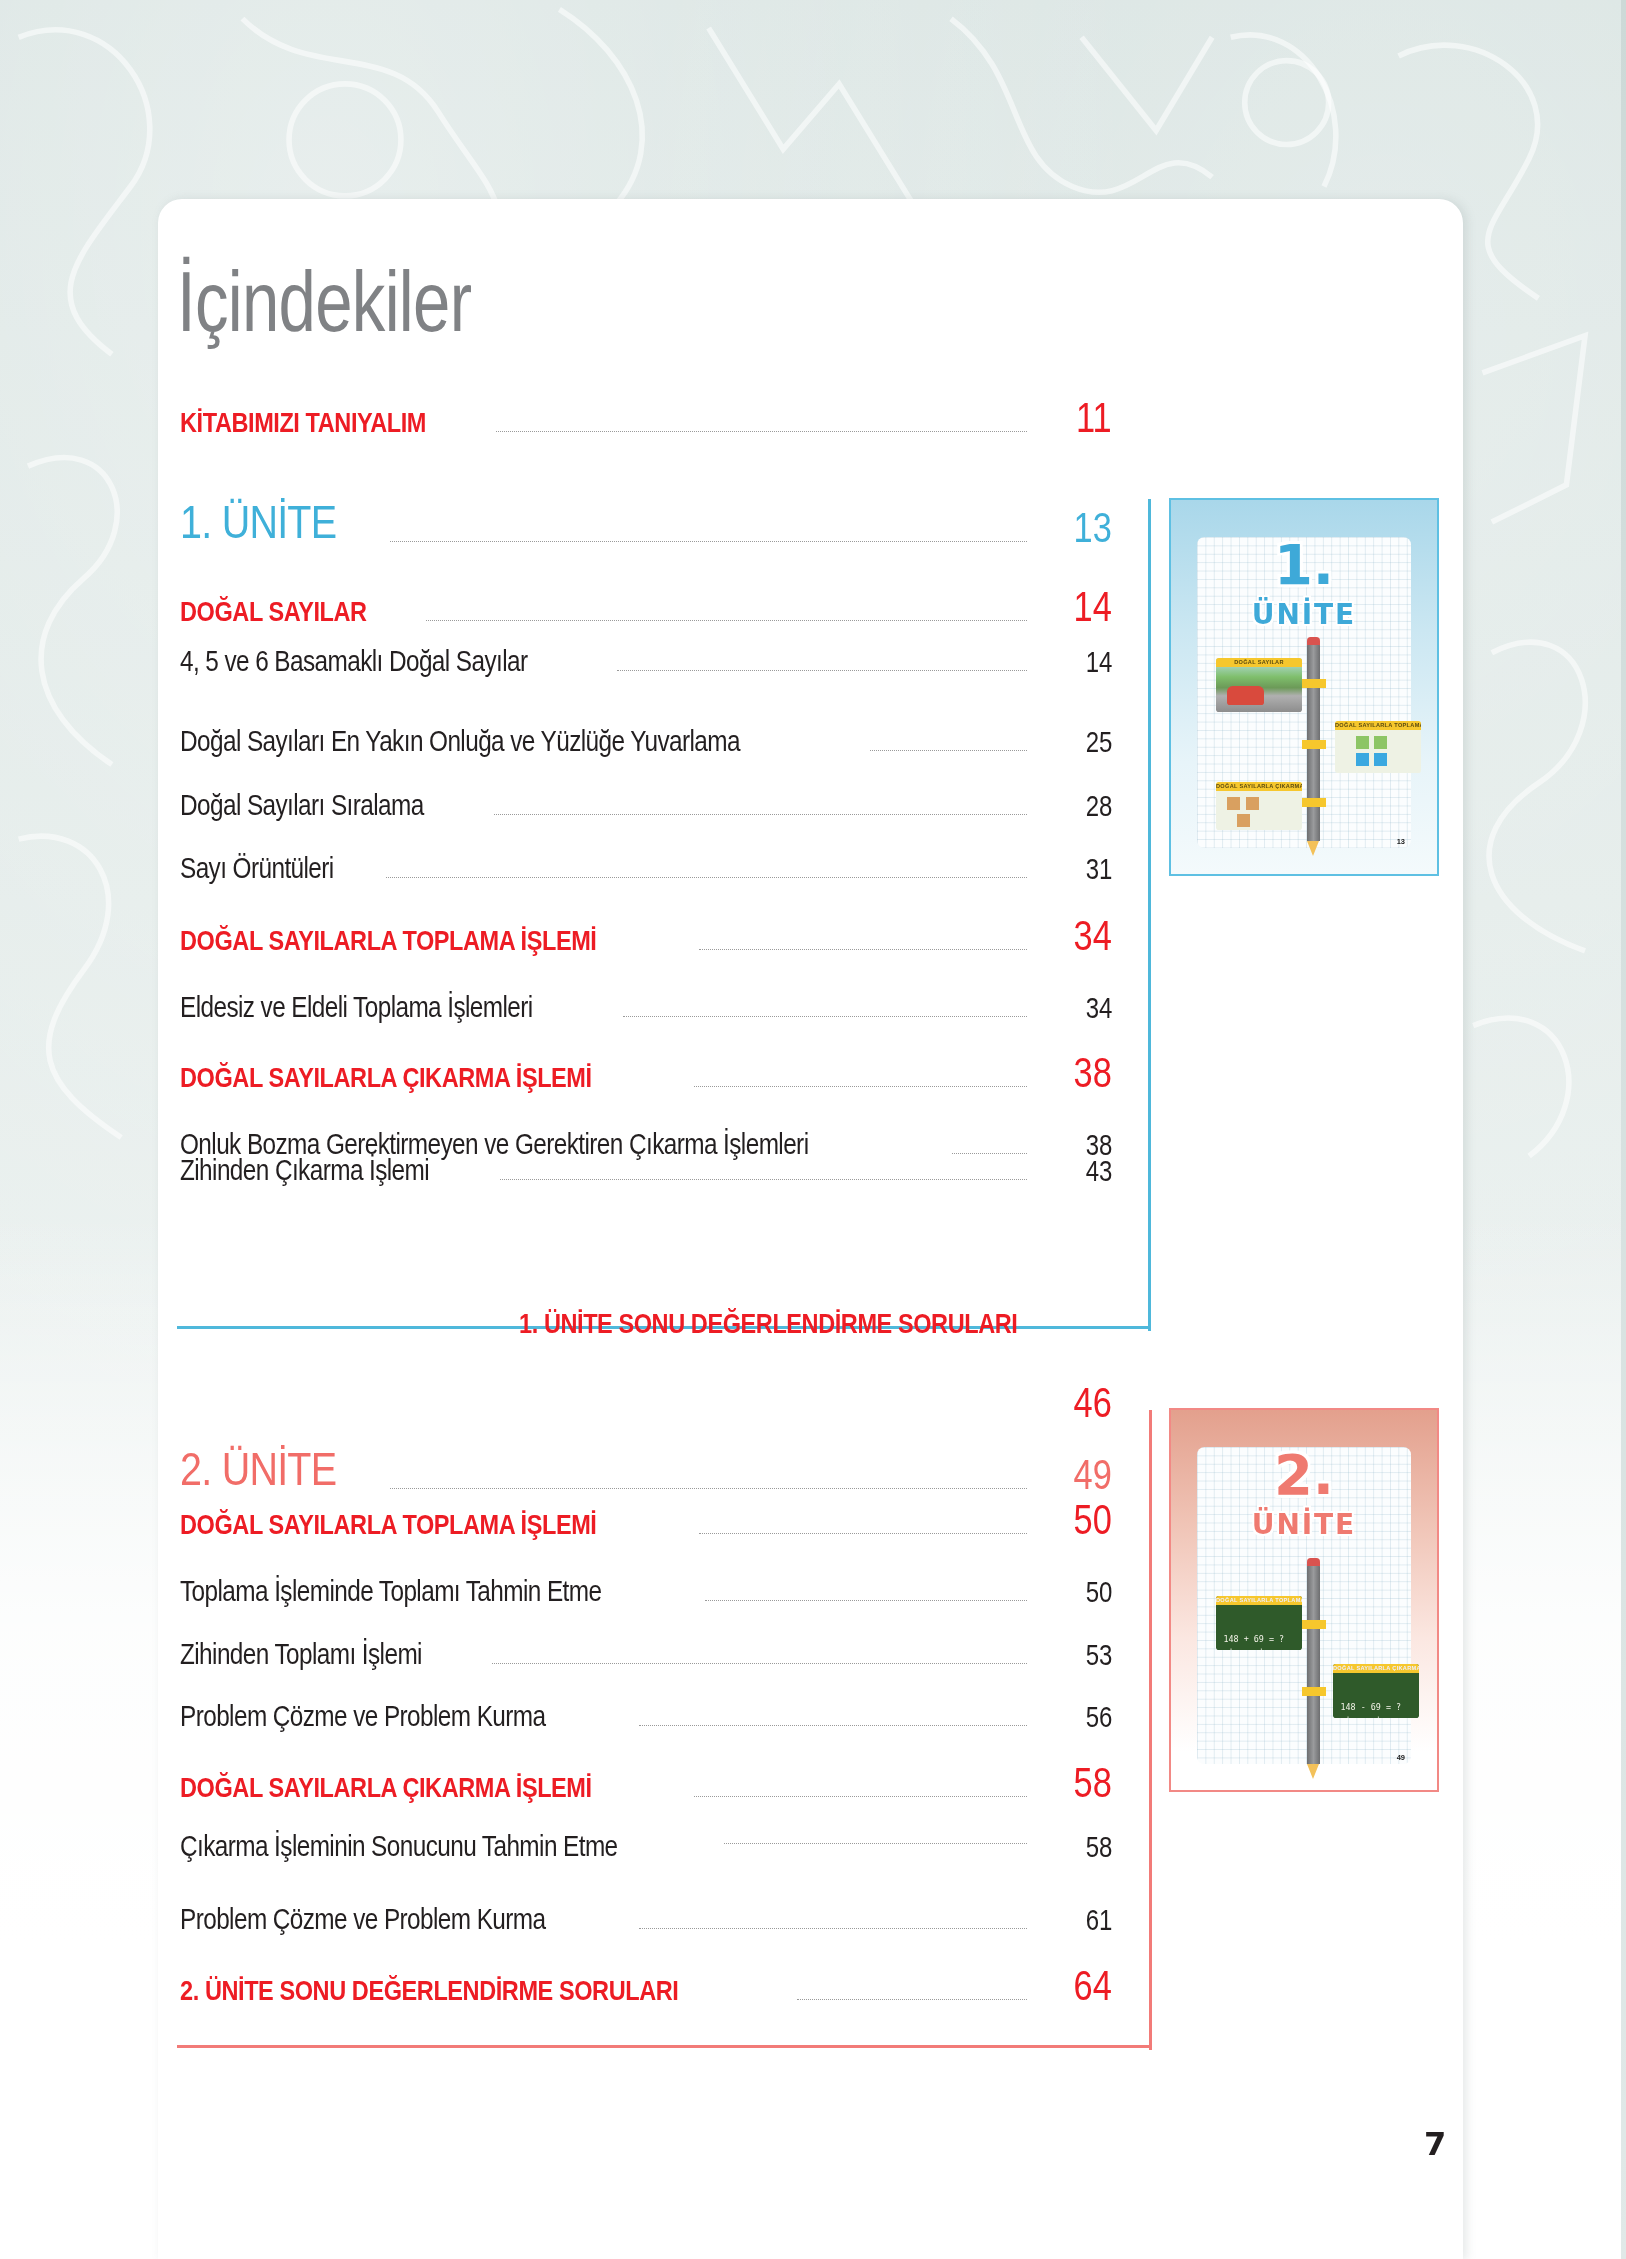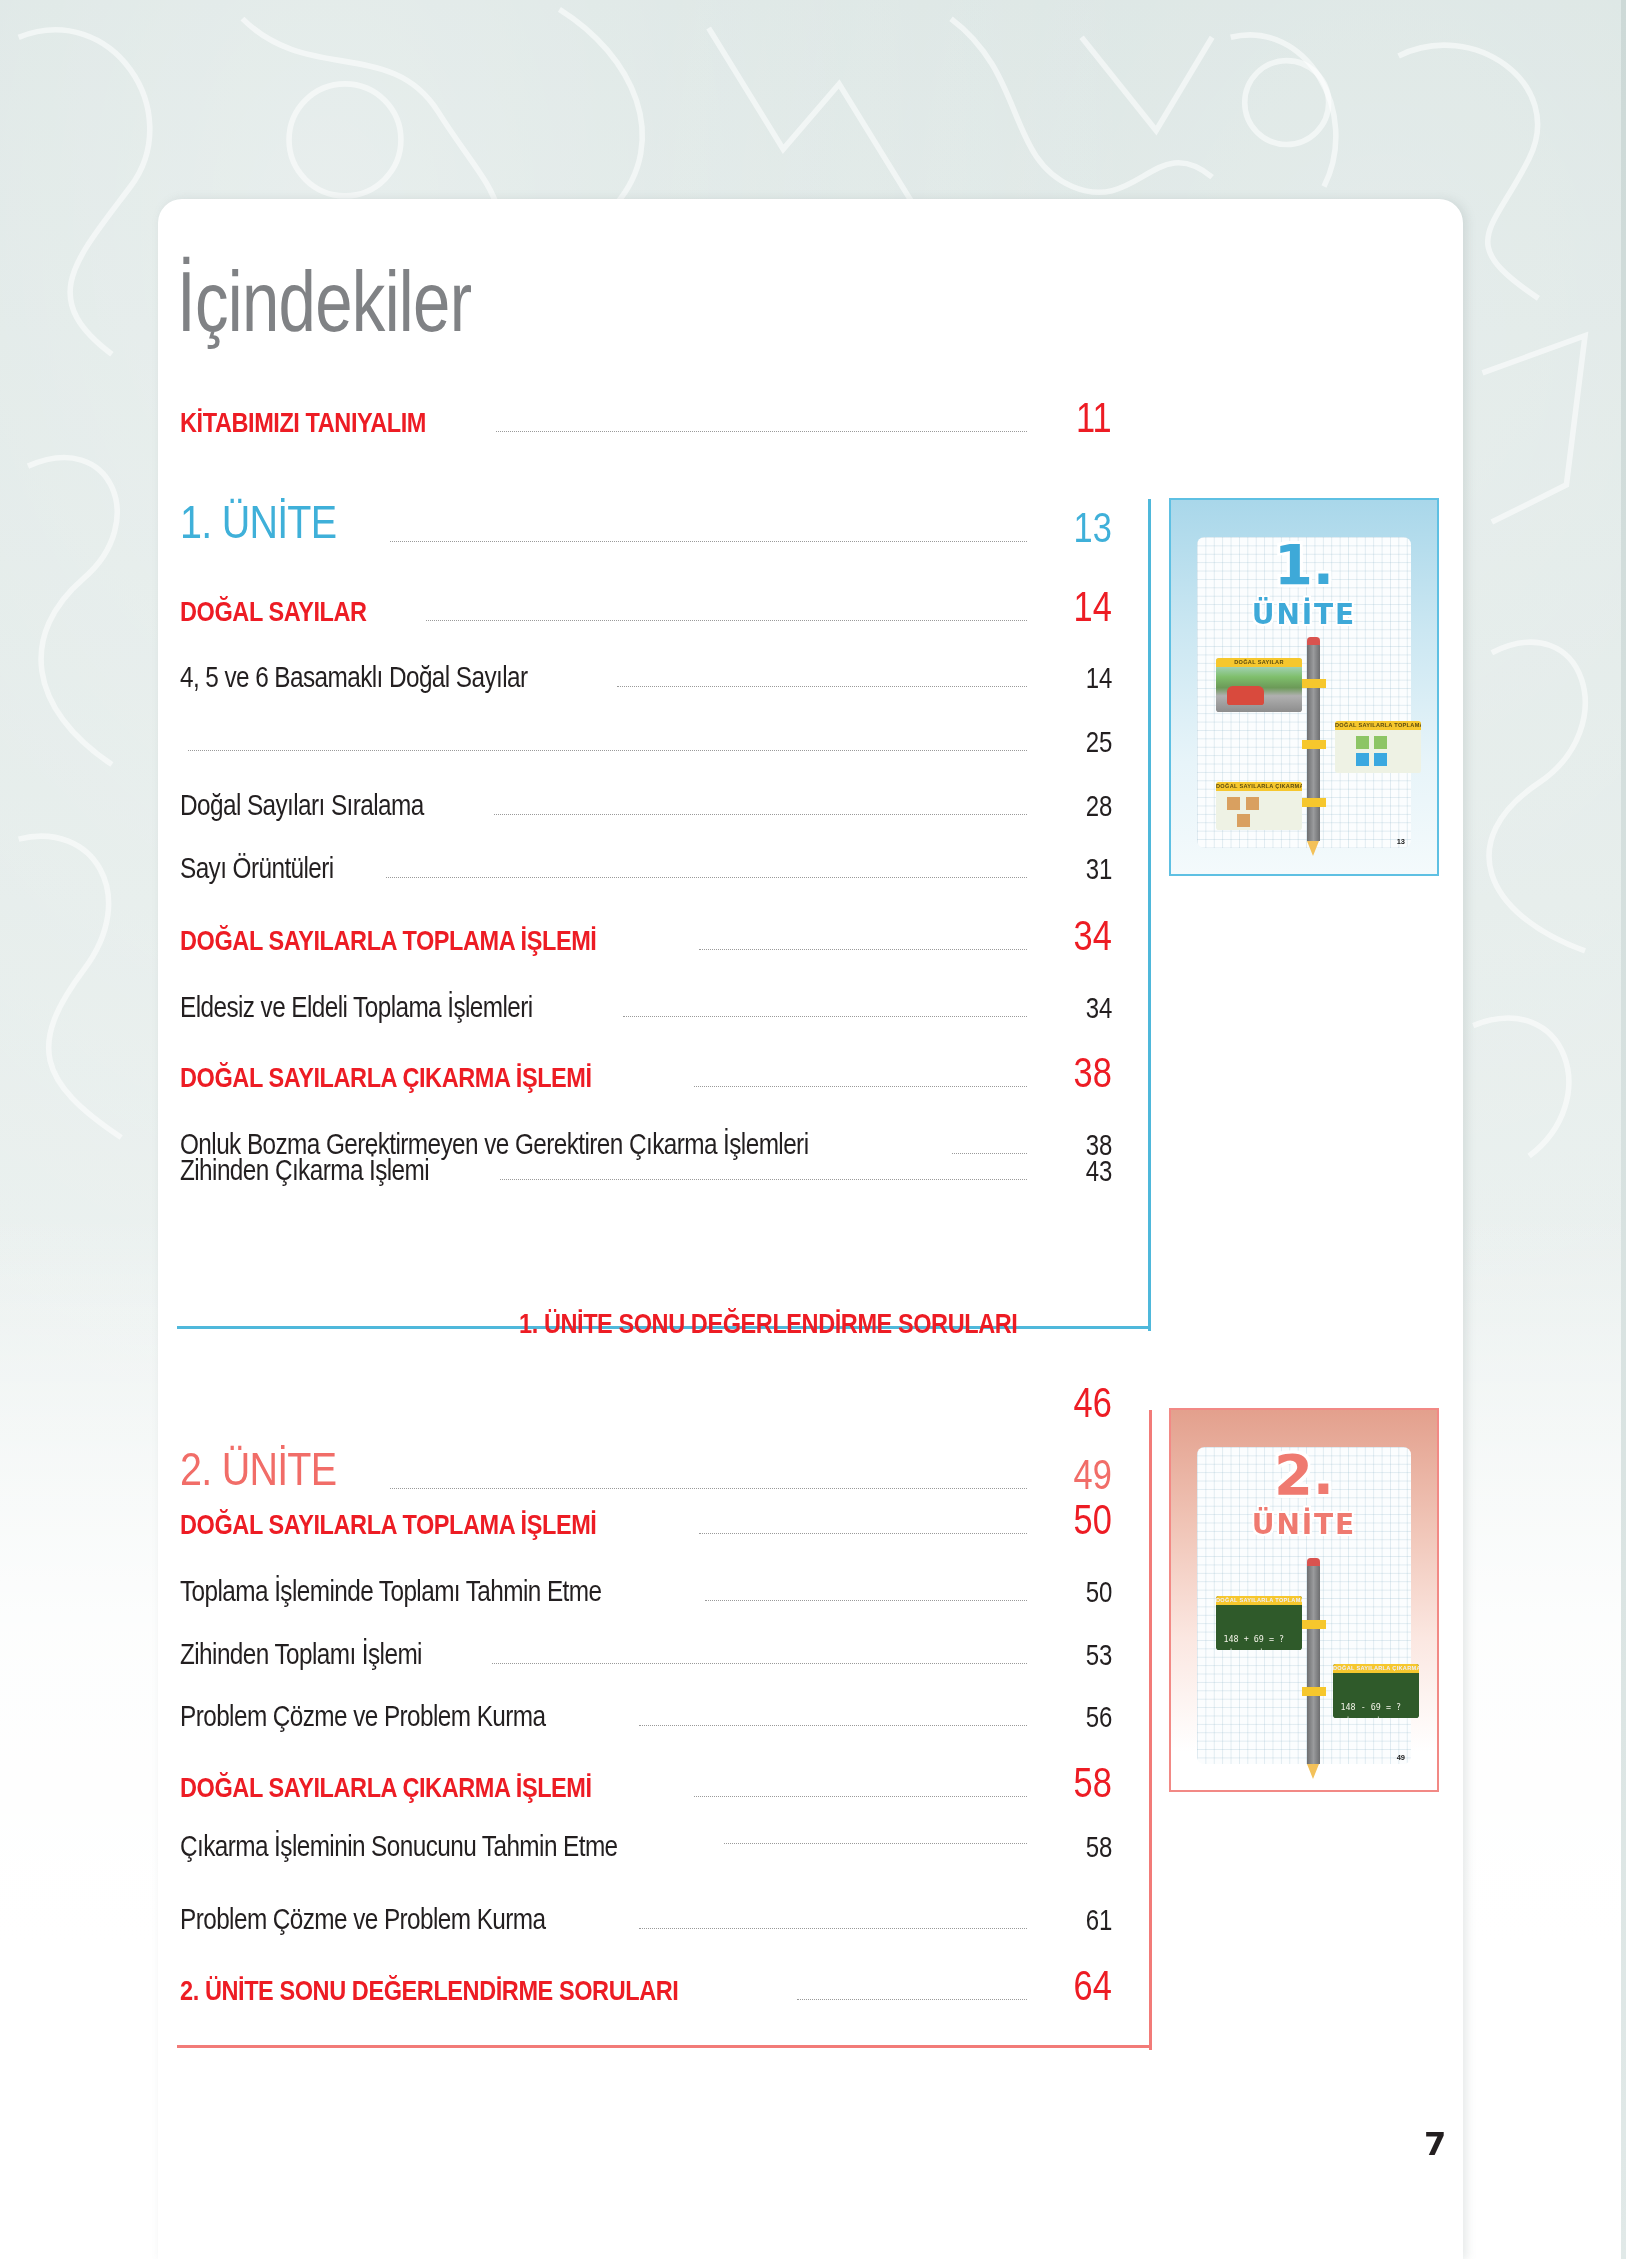--- a/index.html
+++ b/index.html
@@ -182,26 +182,27 @@
   <span class="label"><span class="narrow">1. ÜNİTE</span></span>
   <span class="dots"></span>
   <span class="page"><span class="narrow-page">13</span></span>
 </div>
 
 <div class="row sec" style="top:581px;">
   <span class="label"><span class="narrow">DOĞAL SAYILAR</span></span>
   <span class="dots"></span>
   <span class="page"><span class="narrow-page">14</span></span>
 </div>
-<div class="row sub" style="top:647px;">
+<div class="row sub" style="top:631px;">
   <span class="label"><span class="narrow">4, 5 ve 6 Basamaklı Doğal Sayılar</span></span>
   <span class="dots"></span>
   <span class="page"><span class="narrow-page">14</span></span>
 </div>
 <div class="row sub" style="top:711px;">
+  <span class="label"><span class="narrow">Doğal Sayıları En Yakın Onluğa ve Yüzlüğe Yuvarlama</span></span>
   <span class="dots"></span>
   <span class="page"><span class="narrow-page">25</span></span>
 </div>
 <div class="row sub" style="top:775px;">
   <span class="label"><span class="narrow">Doğal Sayıları Sıralama</span></span>
   <span class="dots"></span>
   <span class="page"><span class="narrow-page">28</span></span>
 </div>
 <div class="row sub" style="top:838px;">
   <span class="label"><span class="narrow">Sayı Örüntüleri</span></span>

